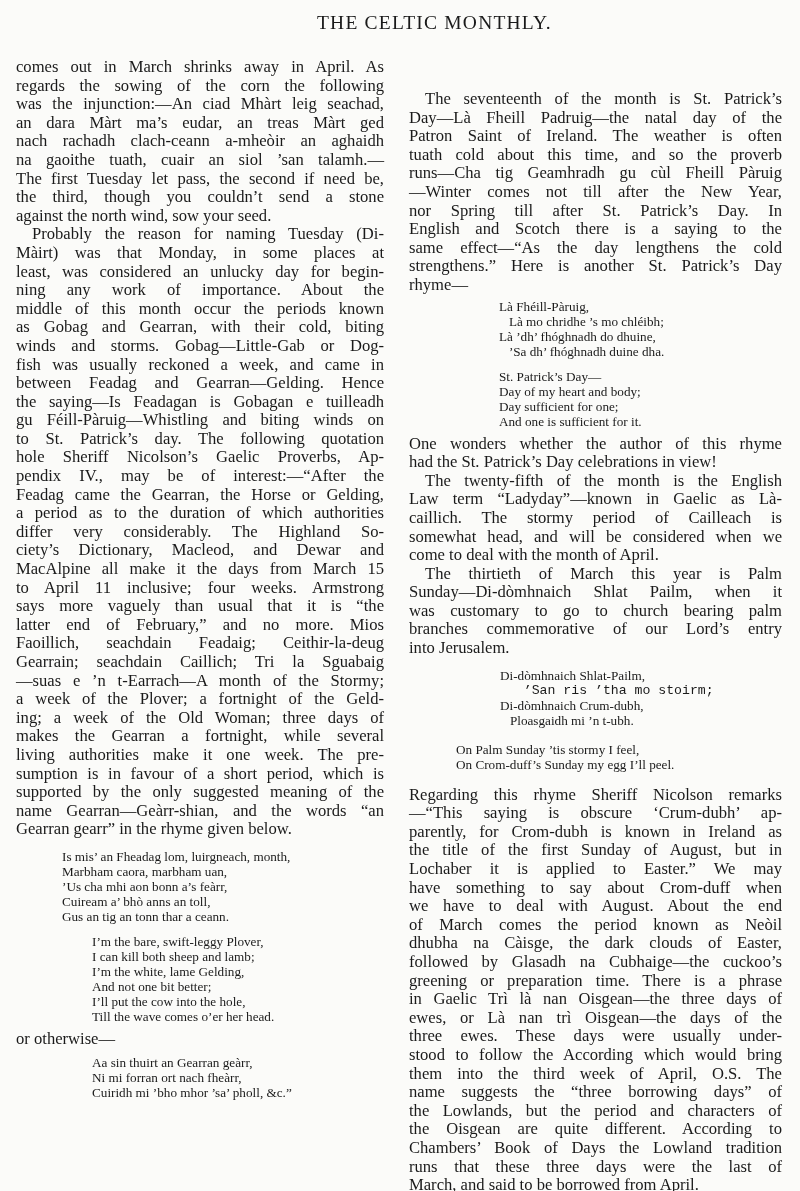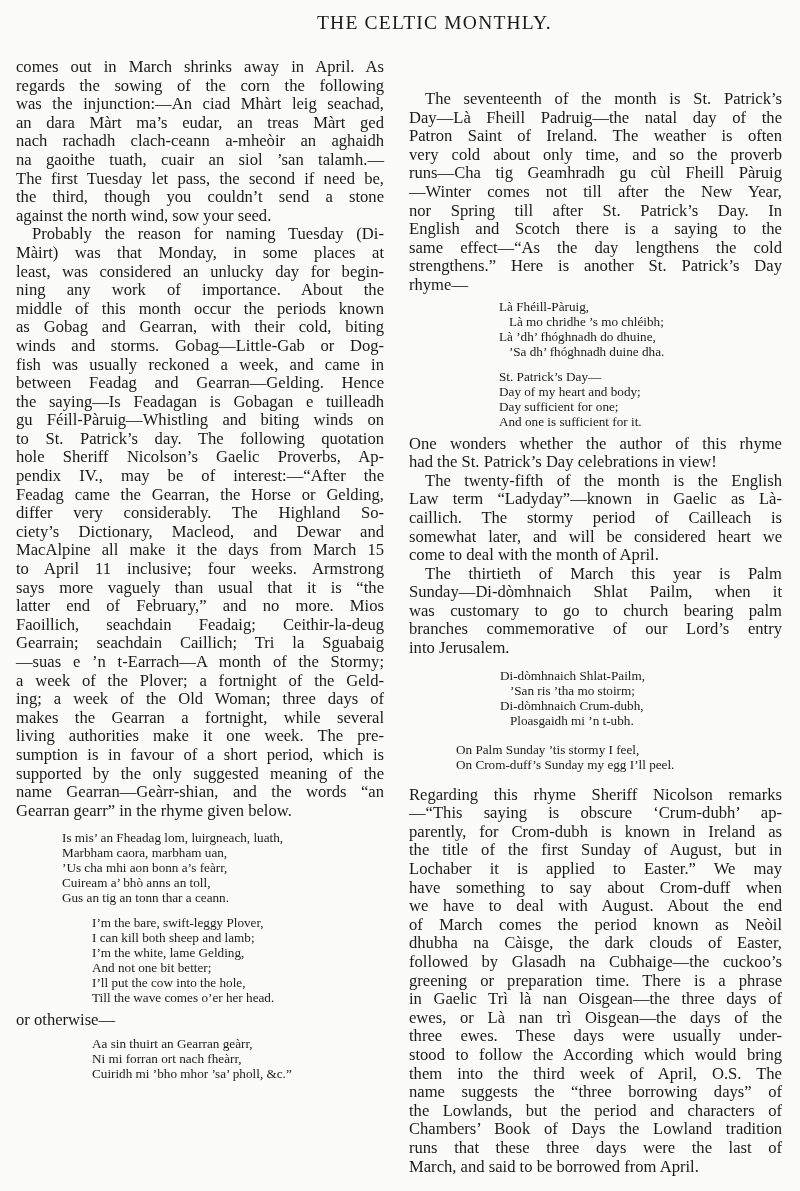--- a/index.html
+++ b/index.html
@@ -56,41 +56,42 @@
       <div class="line">as Gobag and Gearran, with their cold, biting</div>
       <div class="line">winds and storms.  Gobag—Little-Gab or Dog-</div>
       <div class="line">fish was usually reckoned a week, and came in</div>
       <div class="line">between Feadag and Gearran—Gelding.  Hence</div>
       <div class="line">the saying—Is Feadagan is Gobagan e tuilleadh</div>
       <div class="line">gu Féill-Pàruig—Whistling and biting winds on</div>
       <div class="line">to St. Patrick’s day.  The following quotation</div>
       <div class="line">hole Sheriff Nicolson’s Gaelic Proverbs, Ap-</div>
       <div class="line">pendix IV., may be of interest:—“After the</div>
       <div class="line">Feadag came the Gearran, the Horse or Gelding,</div>
+      <div class="line">a period as to the duration of which authorities</div>
       <div class="line">differ very considerably.  The Highland So-</div>
       <div class="line">ciety’s Dictionary, Macleod, and Dewar and</div>
       <div class="line">MacAlpine all make it the days from March 15</div>
       <div class="line">to April 11 inclusive; four weeks.  Armstrong</div>
       <div class="line">says more vaguely than usual that it is “the</div>
       <div class="line">latter end of February,” and no more.  Mios</div>
       <div class="line">Faoillich, seachdain Feadaig; Ceithir-la-deug</div>
       <div class="line">Gearrain; seachdain Caillich; Tri la Sguabaig</div>
       <div class="line">—suas e ’n t-Earrach—A month of the Stormy;</div>
       <div class="line">a week of the Plover; a fortnight of the Geld-</div>
       <div class="line">ing; a week of the Old Woman; three days of</div>
       <div class="line">makes the Gearran a fortnight, while several</div>
       <div class="line">living authorities make it one week.  The pre-</div>
       <div class="line">sumption is in favour of a short period, which is</div>
       <div class="line">supported by the only suggested meaning of the</div>
       <div class="line">name Gearran—Geàrr-shian, and the words “an</div>
       <div class="line last">Gearran gearr” in the rhyme given below.</div>
     </div>
   <div class="gap" style="height:10px"></div>
   <div class="verse" style="padding-left:46px">
-      <div class="vl" style="white-space: pre;">Is mis’ an Fheadag lom, luirgneach, luath,</div>
+      <div class="vl" style="white-space: pre;">Is mis’ an Fheadag lom, luirgneach, month,</div>
       <div class="vl" style="white-space: pre;">Marbham caora, marbham uan,</div>
       <div class="vl" style="white-space: pre;">’Us cha mhi aon bonn a’s feàrr,</div>
       <div class="vl" style="white-space: pre;">Cuiream a’ bhò anns an toll,</div>
       <div class="vl" style="white-space: pre;">Gus an tig an tonn thar a ceann.</div>
     </div>
   <div class="gap" style="height:10px"></div>
   <div class="verse" style="padding-left:76px">
       <div class="vl" style="white-space: pre;">I’m the bare, swift-leggy Plover,</div>
       <div class="vl" style="white-space: pre;">I can kill both sheep and lamb;</div>
       <div class="vl" style="white-space: pre;">I’m the white, lame Gelding,</div>
@@ -106,21 +107,21 @@
       <div class="vl" style="white-space: pre;">Ni mi forran ort nach fheàrr,</div>
       <div class="vl" style="white-space: pre;">Cuiridh mi ’bho mhor ’sa’ pholl, &amp;c.”</div>
     </div>
 </div>
 
 <div class="col right">
   <div>
       <div class="line indent">The seventeenth of the month is St. Patrick’s</div>
       <div class="line">Day—Là Fheill Padruig—the natal day of the</div>
       <div class="line">Patron Saint of Ireland.  The weather is often</div>
-      <div class="line">very cold about only time, and so the proverb</div>
+      <div class="line">tuath cold about this time, and so the proverb</div>
       <div class="line">runs—Cha tig Geamhradh gu cùl Fheill Pàruig</div>
       <div class="line">—Winter comes not till after the New Year,</div>
       <div class="line">nor Spring till after St. Patrick’s Day.  In</div>
       <div class="line">English and Scotch there is a saying to the</div>
       <div class="line">same effect—“As the day lengthens the cold</div>
       <div class="line">strengthens.”  Here is another St. Patrick’s Day</div>
       <div class="line last">rhyme—</div>
     </div>
   <div class="gap" style="height:4px"></div>
   <div class="verse" style="padding-left:90px">
@@ -138,34 +139,34 @@
     </div>
   <div class="gap" style="height:6px"></div>
   <div>
       <div class="line">One wonders whether the author of this rhyme</div>
       <div class="line last">had the St. Patrick’s Day celebrations in view!</div>
     </div>
   <div>
       <div class="line indent">The twenty-fifth of the month is the English</div>
       <div class="line">Law term “Ladyday”—known in Gaelic as Là-</div>
       <div class="line">caillich.  The stormy period of Cailleach is</div>
-      <div class="line">somewhat later, and will be considered heart we</div>
+      <div class="line">somewhat head, and will be considered when we</div>
       <div class="line last">come to deal with the month of April.</div>
     </div>
   <div>
       <div class="line indent">The thirtieth of March this year is Palm</div>
       <div class="line">Sunday—Di-dòmhnaich Shlat Pailm, when it</div>
       <div class="line">was customary to go to church bearing palm</div>
       <div class="line">branches commemorative of our Lord’s entry</div>
       <div class="line last">into Jerusalem.</div>
     </div>
   <div class="gap" style="height:10px"></div>
   <div class="verse" style="padding-left:91px">
       <div class="vl" style="white-space: pre;">Di-dòmhnaich Shlat-Pailm,</div>
-      <div class="vl" style="white-space: pre;">   ’San ris ’tha mo stoirm;</div>
+      <div class="vl" style="white-space: pre; font-family: Liberation Mono, monospace;">   ’San ris ’tha mo stoirm;</div>
       <div class="vl" style="white-space: pre;">Di-dòmhnaich Crum-dubh,</div>
       <div class="vl" style="white-space: pre;">   Ploasgaidh mi ’n t-ubh.</div>
     </div>
   <div class="gap" style="height:14px"></div>
   <div class="verse" style="padding-left:47px">
       <div class="vl" style="white-space: pre;">On Palm Sunday ’tis stormy I feel,</div>
       <div class="vl" style="white-space: pre;">On Crom-duff’s Sunday my egg I’ll peel.</div>
     </div>
   <div class="gap" style="height:14px"></div>
   <div>
@@ -180,17 +181,18 @@
       <div class="line">dhubha na Càisge, the dark clouds of Easter,</div>
       <div class="line">followed by Glasadh na Cubhaige—the cuckoo’s</div>
       <div class="line">greening or preparation time.  There is a phrase</div>
       <div class="line">in Gaelic Trì là nan Oisgean—the three days of</div>
       <div class="line">ewes, or Là nan trì Oisgean—the days of the</div>
       <div class="line">three ewes.  These days were usually under-</div>
       <div class="line">stood to follow the According which would bring</div>
       <div class="line">them into the third week of April, O.S.  The</div>
       <div class="line">name suggests the “three borrowing days” of</div>
       <div class="line">the Lowlands, but the period and characters of</div>
+      <div class="line">the Oisgean are quite different.  According to</div>
       <div class="line">Chambers’ Book of Days the Lowland tradition</div>
       <div class="line">runs that these three days were the last of</div>
       <div class="line last">March, and said to be borrowed from April.</div>
     </div>
 </div>
 
 </body></html>

